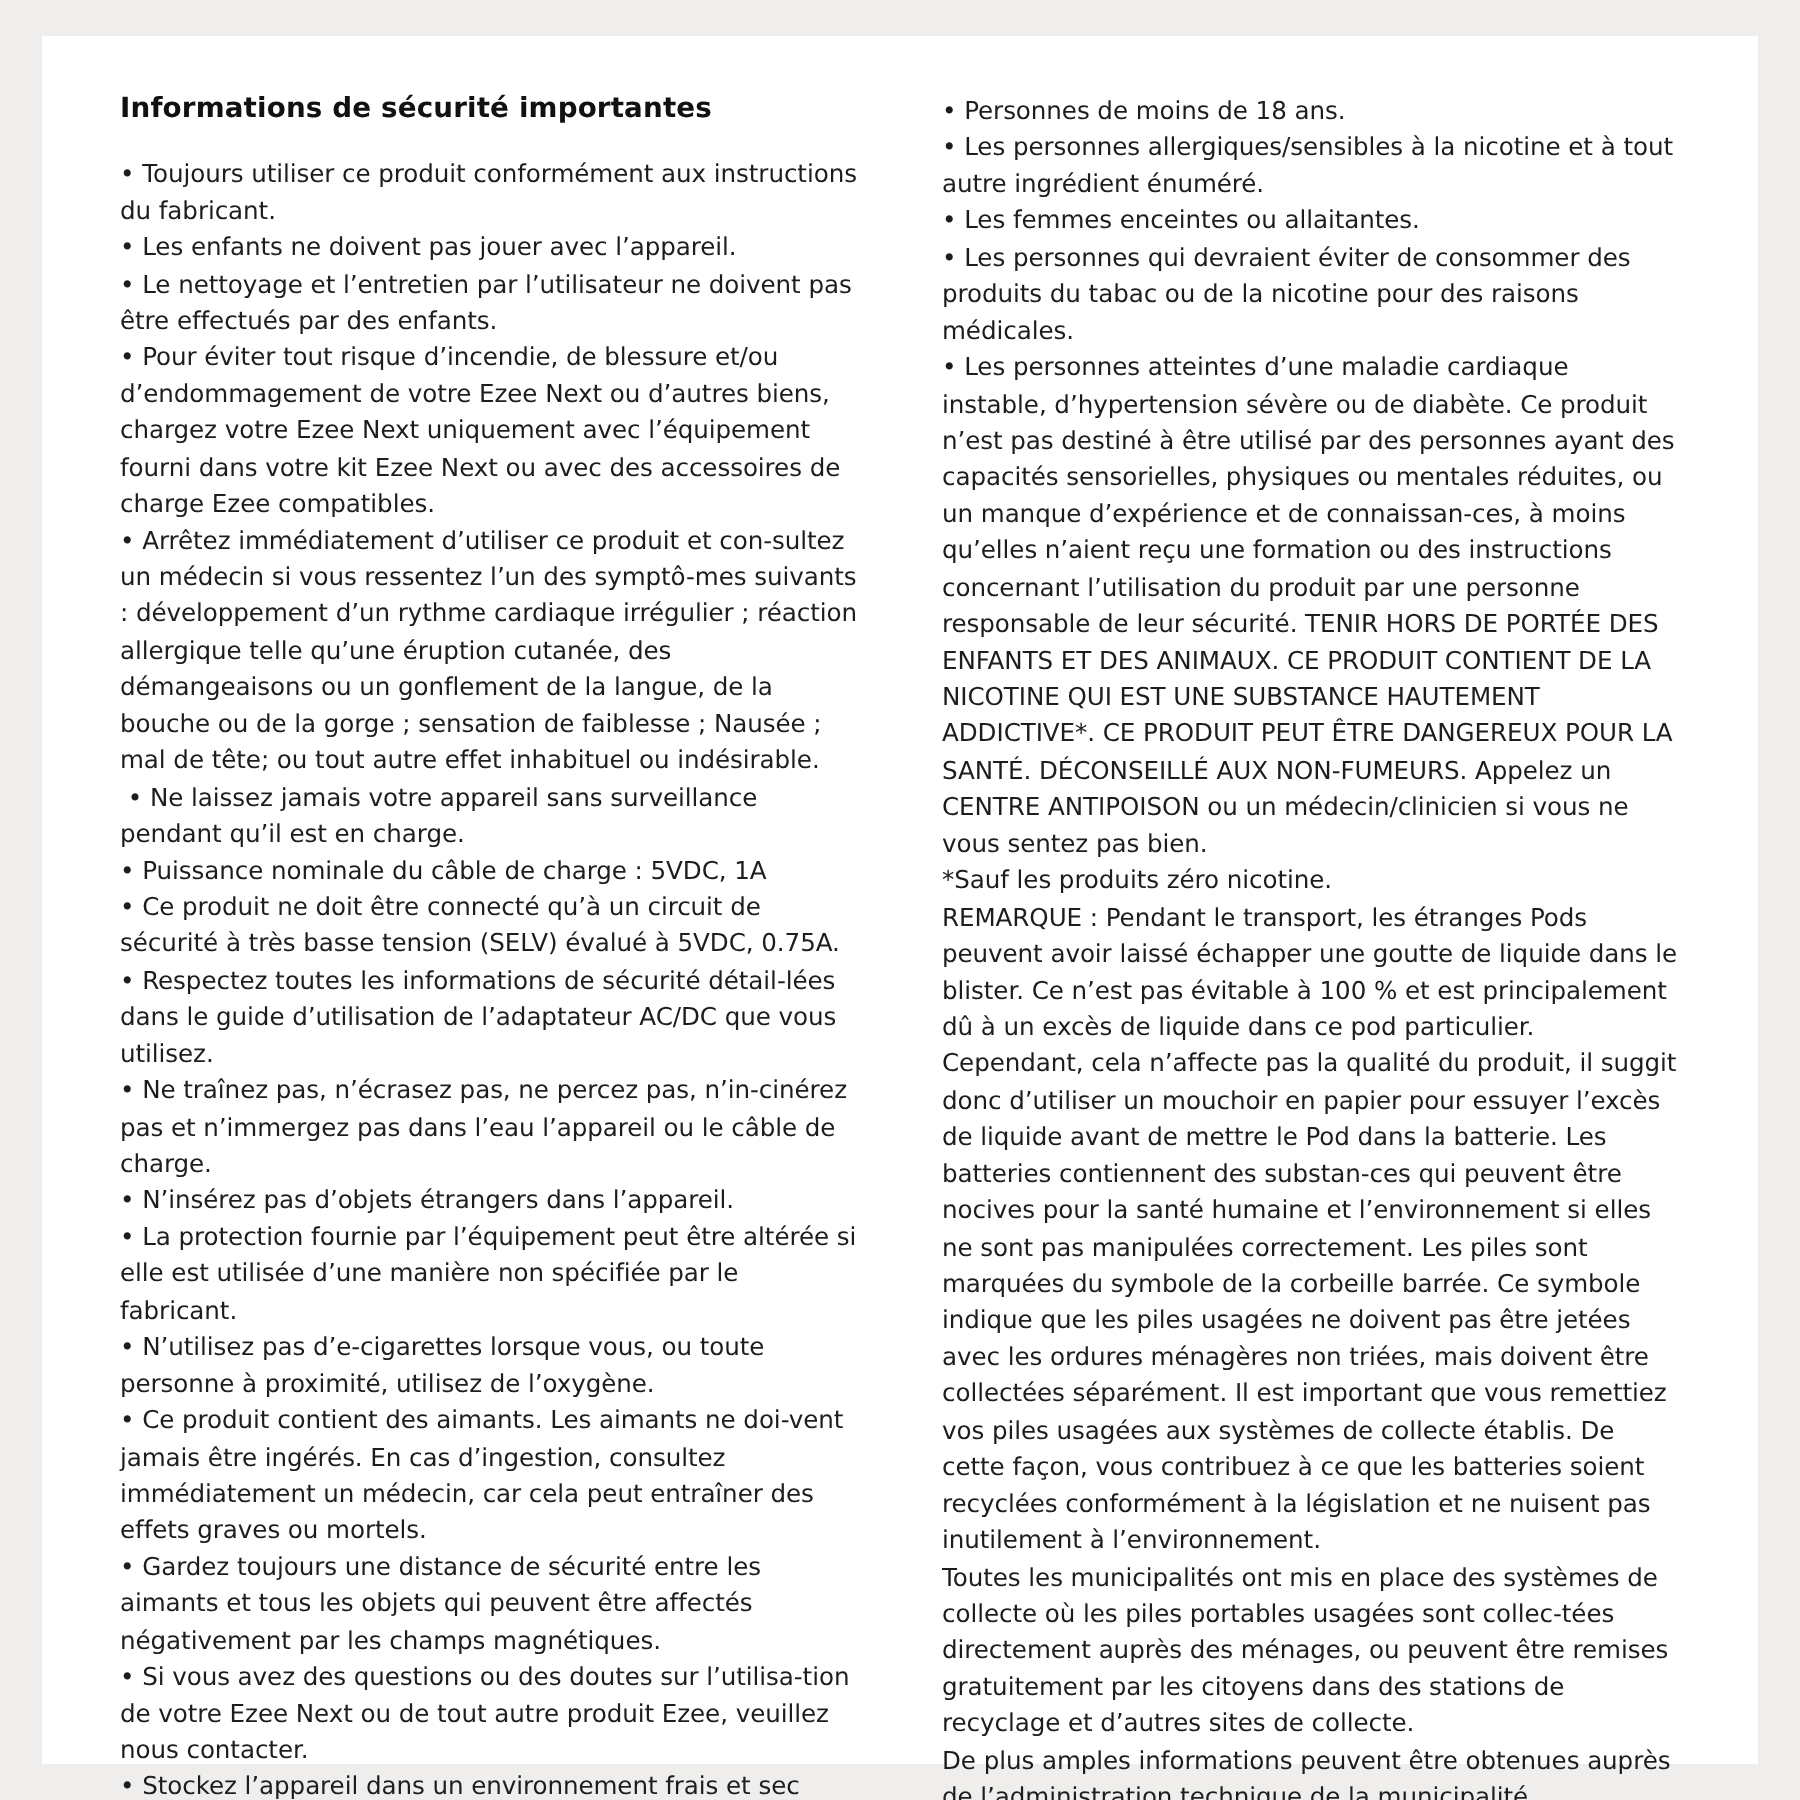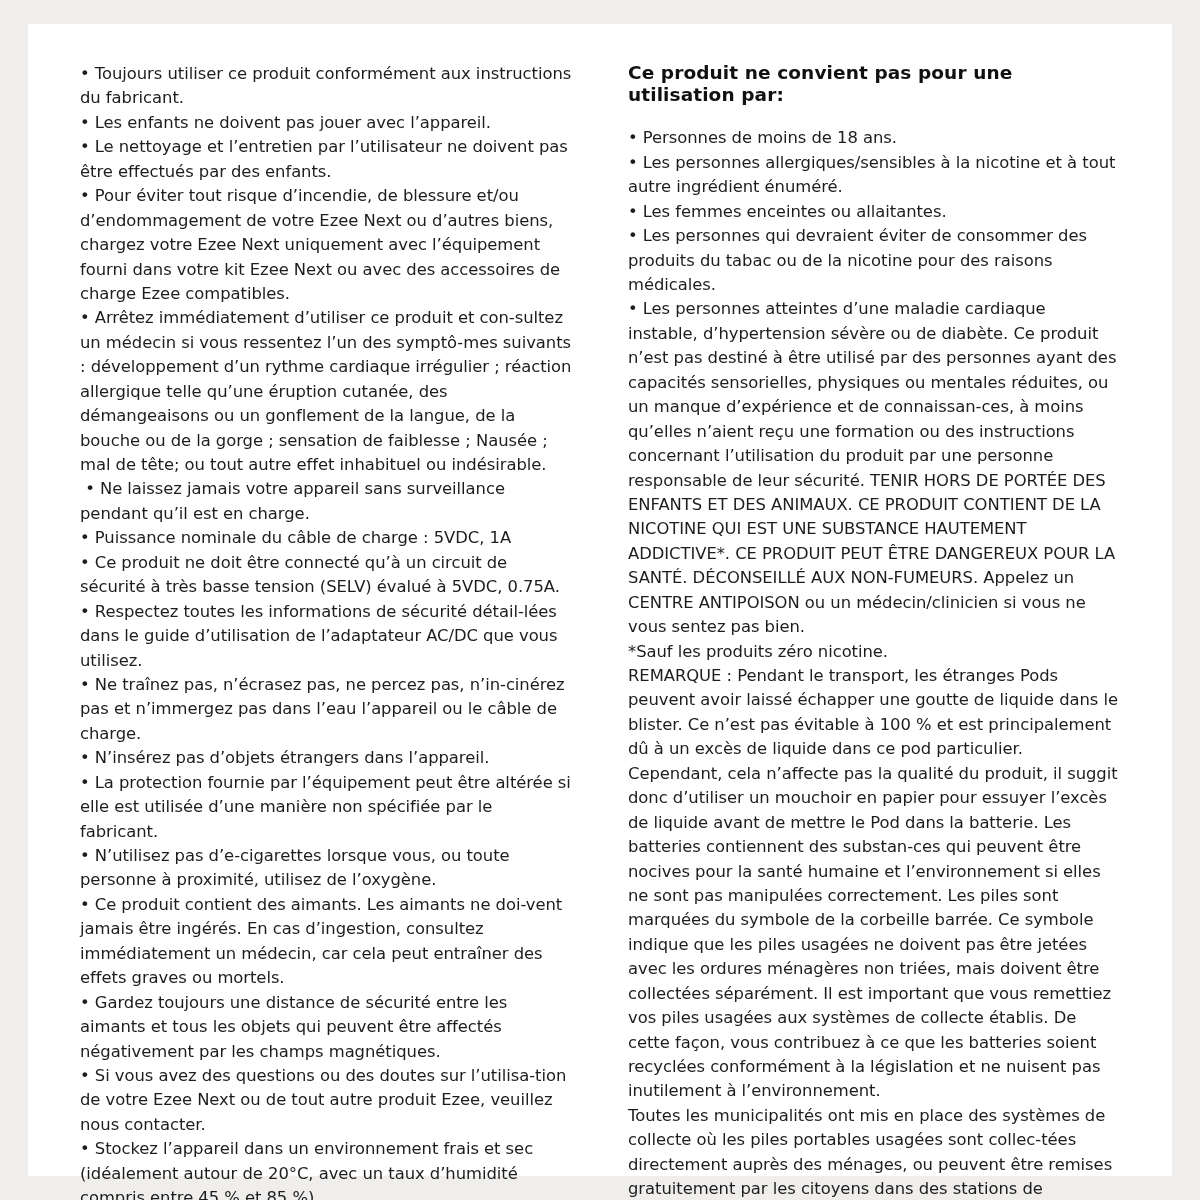--- a/index.html
+++ b/index.html
@@ -51,41 +51,41 @@
     letter-spacing: -0.05px;
   }
 </style>
 </head>
 <body>
 
 <div class="page">
   <div class="columns">
 
     <div class="col col-left">
+      <h2 class="col-heading">Informations de sécurité importantes</h2>
       <div class="body-text">• Toujours utiliser ce produit conformément aux instructions du fabricant.
 • Les enfants ne doivent pas jouer avec l’appareil.
 • Le nettoyage et l’entretien par l’utilisateur ne doivent pas être effectués par des enfants.
 • Pour éviter tout risque d’incendie, de blessure et/ou d’endommagement de votre Ezee Next ou d’autres biens, chargez votre Ezee Next uniquement avec l’équipement fourni dans votre kit Ezee Next ou avec des accessoires de charge Ezee compatibles.
 • Arrêtez immédiatement d’utiliser ce produit et con-sultez un médecin si vous ressentez l’un des symptô-mes suivants : développement d’un rythme cardiaque irrégulier ; réaction allergique telle qu’une éruption cutanée, des démangeaisons ou un gonflement de la langue, de la bouche ou de la gorge ; sensation de faiblesse ; Nausée ; mal de tête; ou tout autre effet inhabituel ou indésirable.
  • Ne laissez jamais votre appareil sans surveillance pendant qu’il est en charge.
 • Puissance nominale du câble de charge : 5VDC, 1A
 • Ce produit ne doit être connecté qu’à un circuit de sécurité à très basse tension (SELV) évalué à 5VDC, 0.75A.
 • Respectez toutes les informations de sécurité détail-lées dans le guide d’utilisation de l’adaptateur AC/DC que vous utilisez.
 • Ne traînez pas, n’écrasez pas, ne percez pas, n’in-cinérez pas et n’immergez pas dans l’eau l’appareil ou le câble de charge.
 • N’insérez pas d’objets étrangers dans l’appareil.
 • La protection fournie par l’équipement peut être altérée si elle est utilisée d’une manière non spécifiée par le fabricant.
 • N’utilisez pas d’e-cigarettes lorsque vous, ou toute personne à proximité, utilisez de l’oxygène.
 • Ce produit contient des aimants. Les aimants ne doi-vent jamais être ingérés. En cas d’ingestion, consultez immédiatement un médecin, car cela peut entraîner des effets graves ou mortels.
 • Gardez toujours une distance de sécurité entre les aimants et tous les objets qui peuvent être affectés négativement par les champs magnétiques.
 • Si vous avez des questions ou des doutes sur l’utilisa-tion de votre Ezee Next ou de tout autre produit Ezee, veuillez nous contacter.
 • Stockez l’appareil dans un environnement frais et sec (idéalement autour de 20°C, avec un taux d’humidité compris entre 45 % et 85 %).</div>
     </div>
 
     <div class="col col-right">
-      <h2 class="col-heading">Ce produit ne convient pas pour une utilisation par:</h2>
       <div class="body-text">• Personnes de moins de 18 ans.
 • Les personnes allergiques/sensibles à la nicotine et à tout autre ingrédient énuméré.
 • Les femmes enceintes ou allaitantes.
 • Les personnes qui devraient éviter de consommer des produits du tabac ou de la nicotine pour des raisons médicales.
 • Les personnes atteintes d’une maladie cardiaque instable, d’hypertension sévère ou de diabète. Ce produit n’est pas destiné à être utilisé par des personnes ayant des capacités sensorielles, physiques ou mentales réduites, ou un manque d’expérience et de connaissan-ces, à moins qu’elles n’aient reçu une formation ou des instructions concernant l’utilisation du produit par une personne responsable de leur sécurité. TENIR HORS DE PORTÉE DES ENFANTS ET DES ANIMAUX. CE PRODUIT CONTIENT DE LA NICOTINE QUI EST UNE SUBSTANCE HAUTEMENT ADDICTIVE*. CE PRODUIT PEUT ÊTRE DANGEREUX POUR LA SANTÉ. DÉCONSEILLÉ AUX NON-FUMEURS. Appelez un CENTRE ANTIPOISON ou un médecin/clinicien si vous ne vous sentez pas bien.
 *Sauf les produits zéro nicotine.
 REMARQUE : Pendant le transport, les étranges Pods peuvent avoir laissé échapper une goutte de liquide dans le blister. Ce n’est pas évitable à 100 % et est principalement dû à un excès de liquide dans ce pod particulier. Cependant, cela n’affecte pas la qualité du produit, il suggit donc d’utiliser un mouchoir en papier pour essuyer l’excès de liquide avant de mettre le Pod dans la batterie. Les batteries contiennent des substan-ces qui peuvent être nocives pour la santé humaine et l’environnement si elles ne sont pas manipulées correctement. Les piles sont marquées du symbole de la corbeille barrée. Ce symbole indique que les piles usagées ne doivent pas être jetées avec les ordures ménagères non triées, mais doivent être collectées séparément. Il est important que vous remettiez vos piles usagées aux systèmes de collecte établis. De cette façon, vous contribuez à ce que les batteries soient recyclées conformément à la législation et ne nuisent pas inutilement à l’environnement.
 Toutes les municipalités ont mis en place des systèmes de collecte où les piles portables usagées sont collec-tées directement auprès des ménages, ou peuvent être remises gratuitement par les citoyens dans des stations de recyclage et d’autres sites de collecte.
 De plus amples informations peuvent être obtenues auprès de l’administration technique de la municipalité.</div>
     </div>

